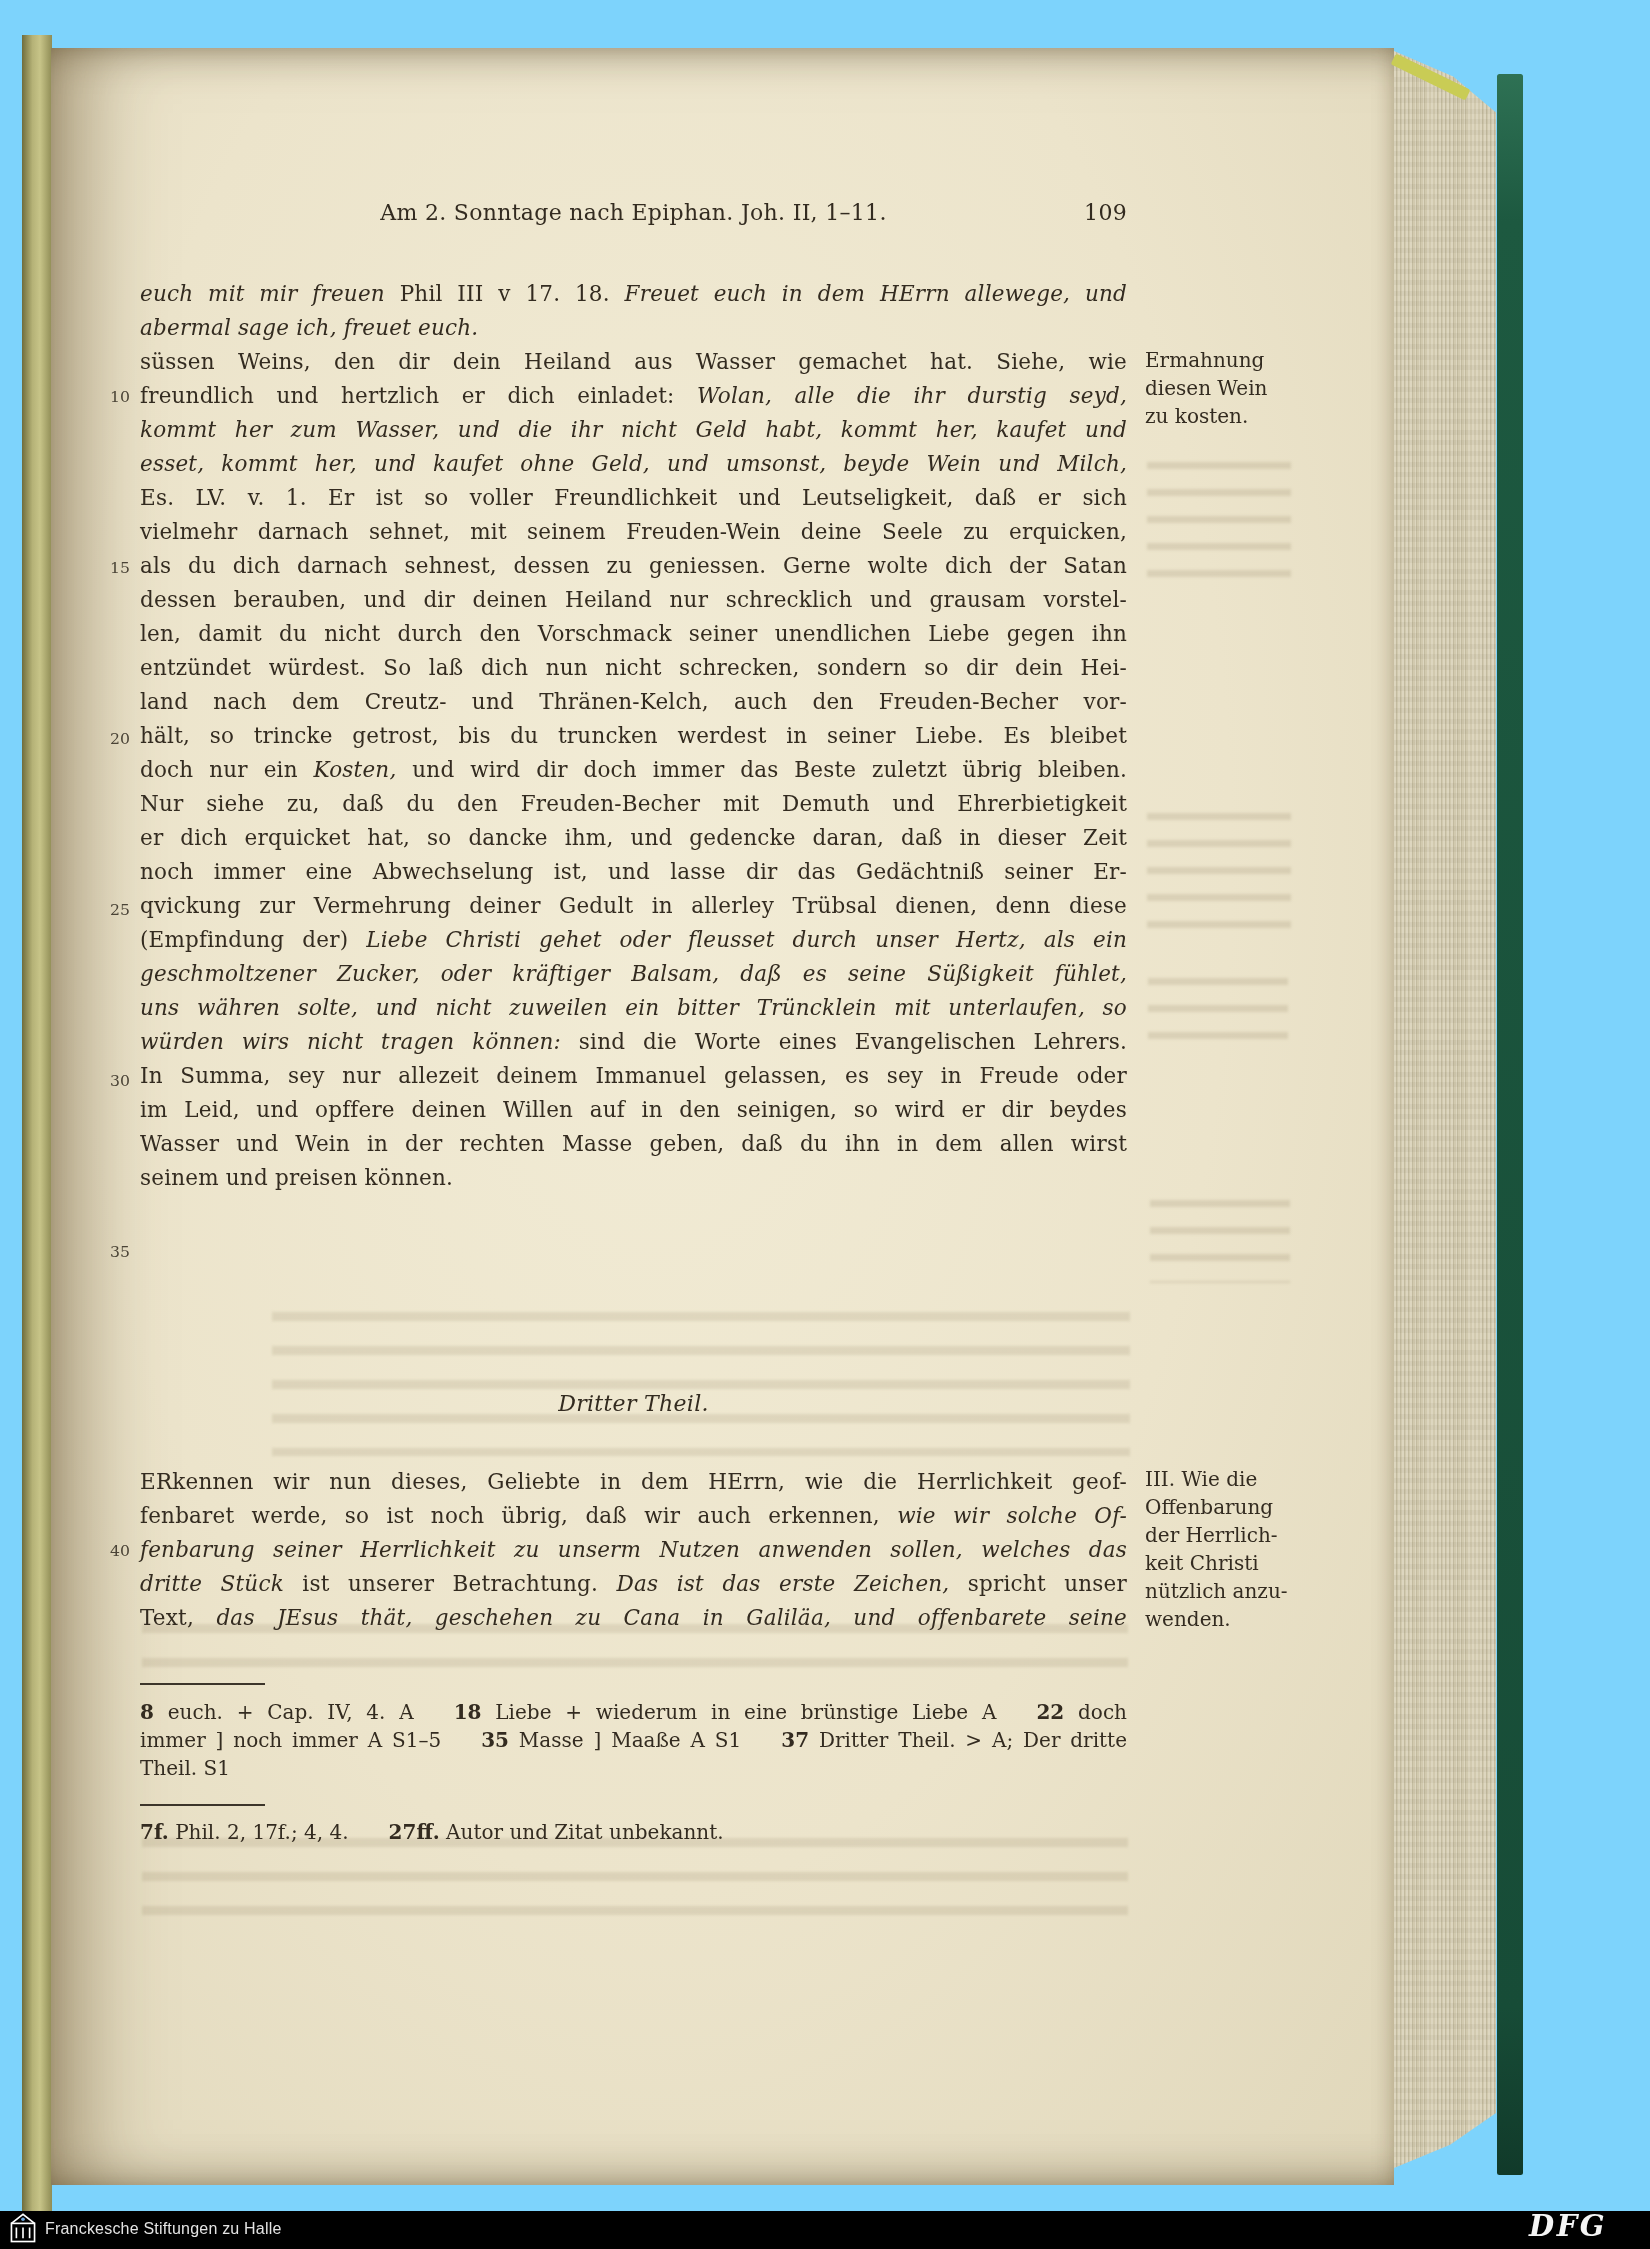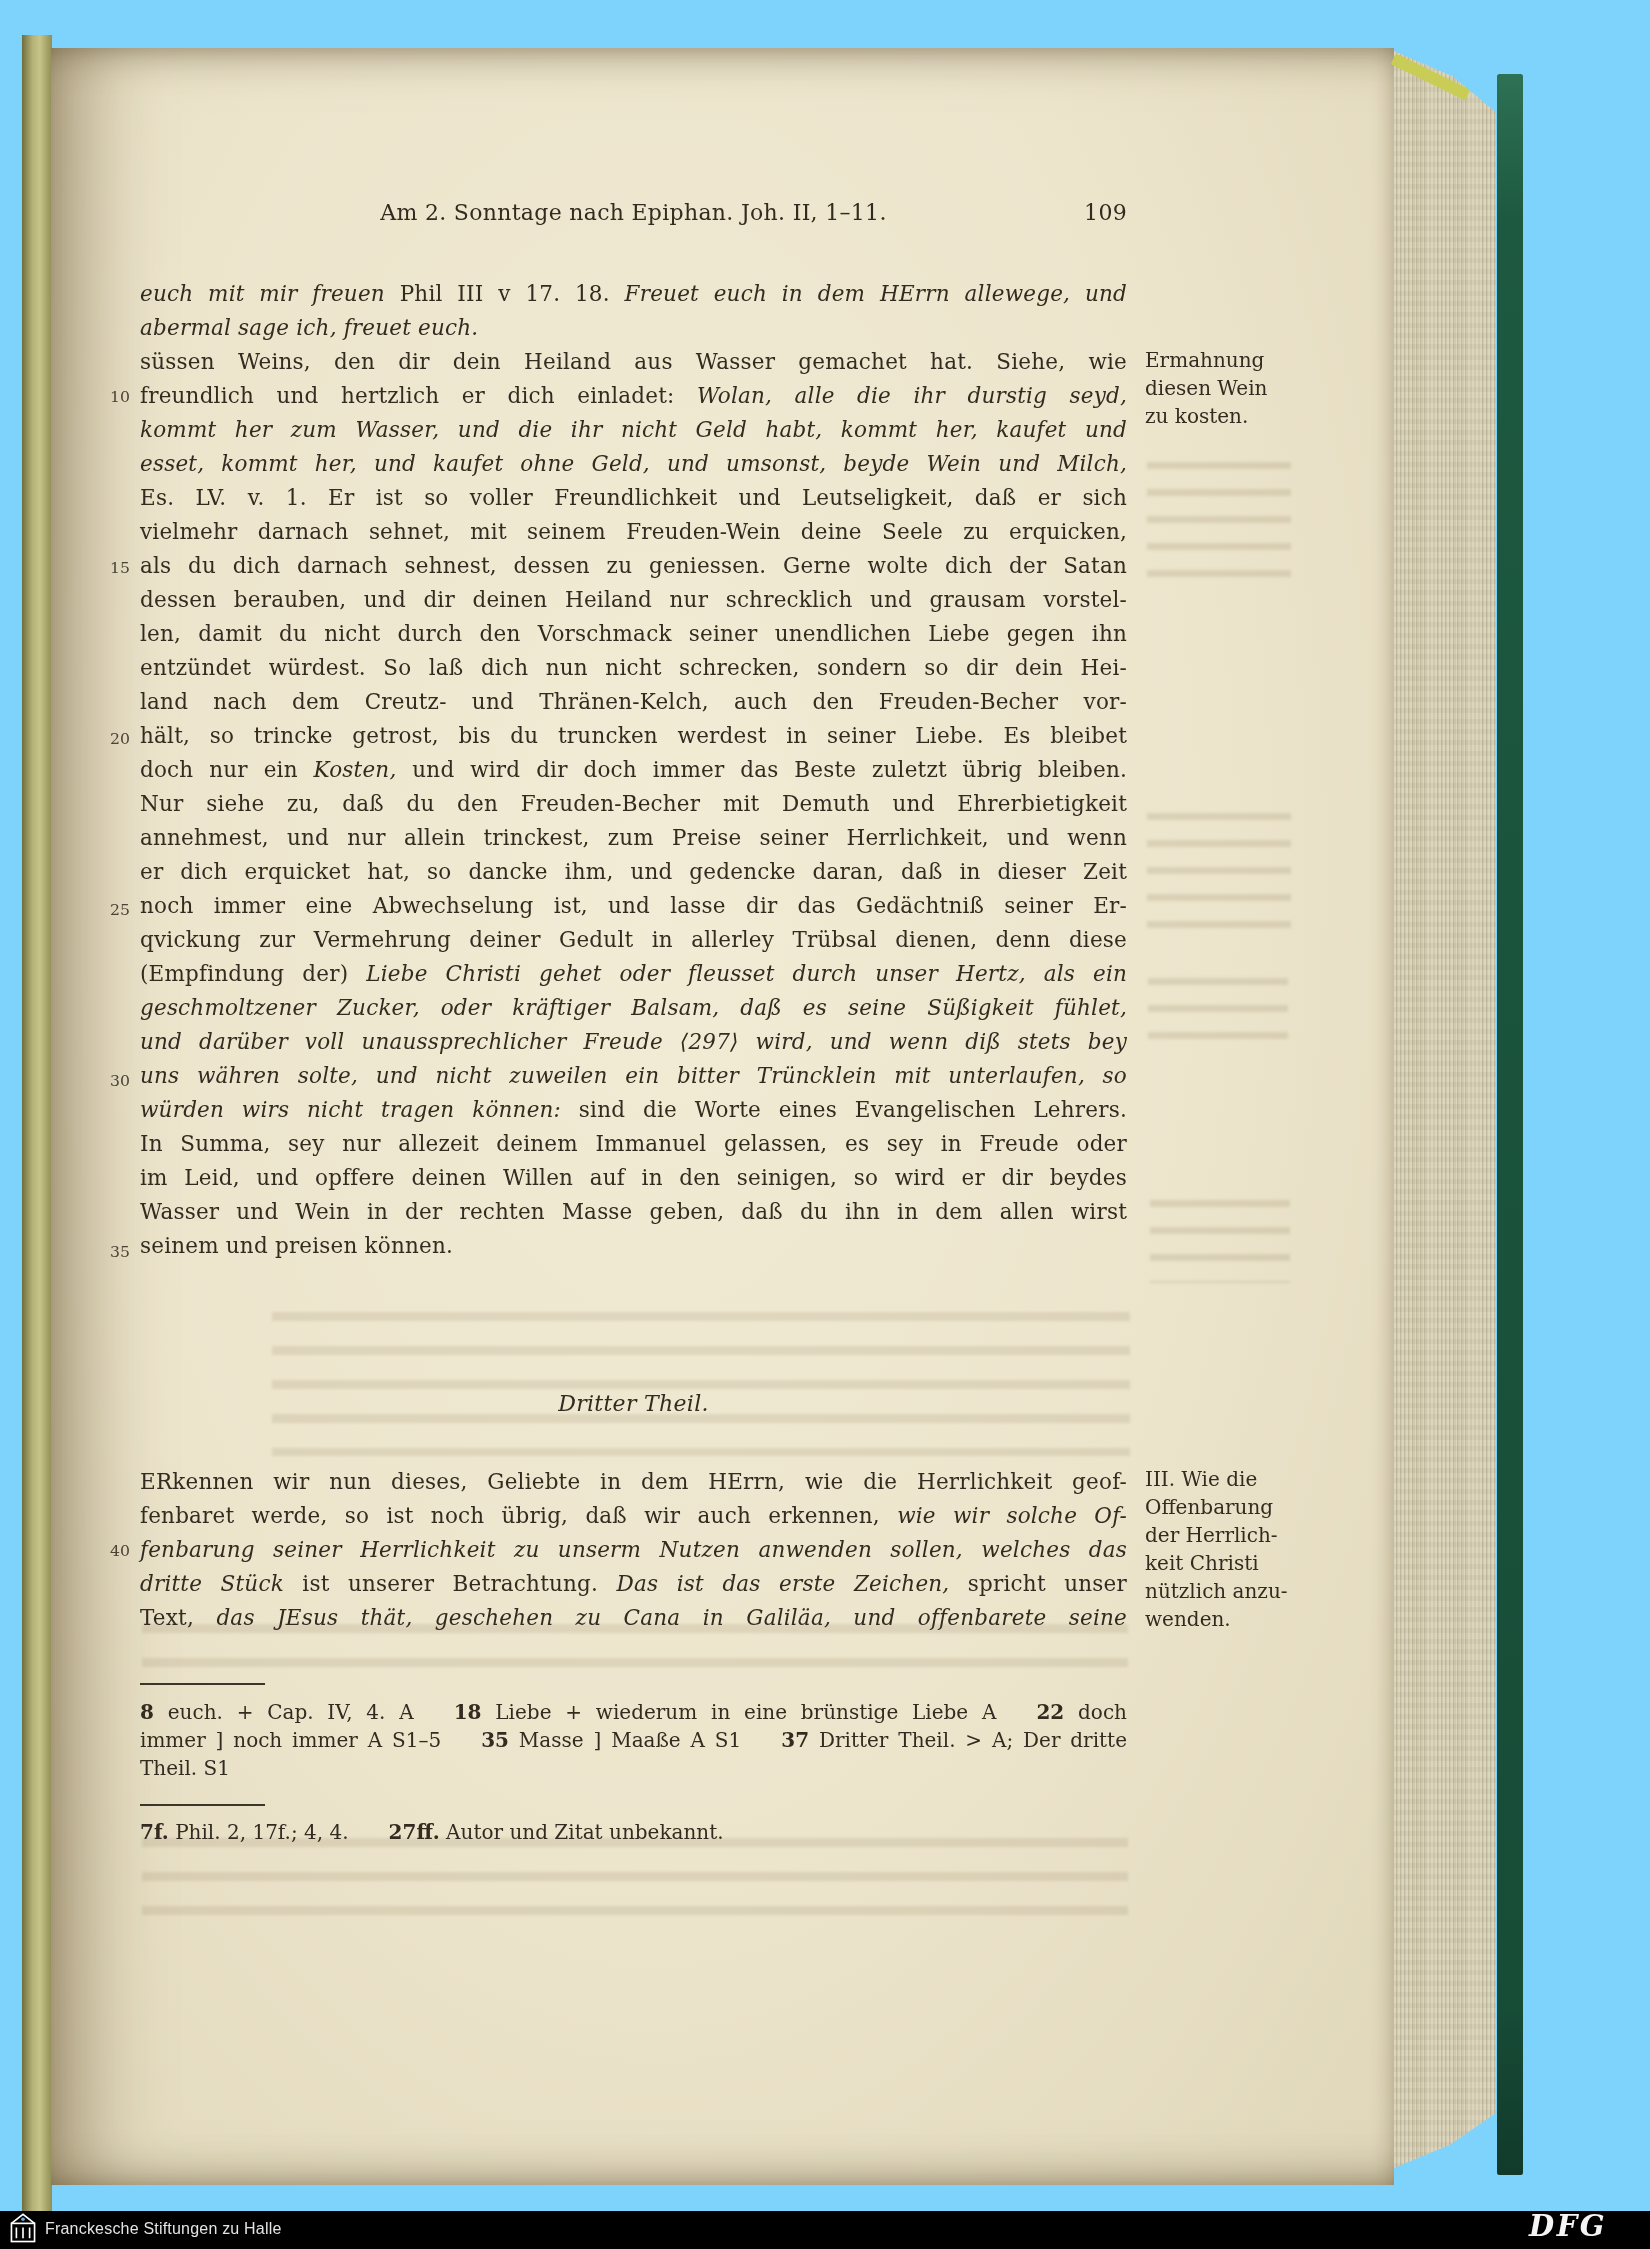--- a/index.html
+++ b/index.html
@@ -122,27 +122,25 @@
       <div class="text-line">Es. LV. v. 1. Er ist so voller Freundlichkeit und Leutseligkeit, daß er sich</div>
       <div class="text-line">vielmehr darnach sehnet, mit seinem Freuden-Wein deine Seele zu erquicken,</div>
       <div class="text-line">als du dich darnach sehnest, dessen zu geniessen. Gerne wolte dich der Satan</div>
       <div class="text-line">dessen berauben, und dir deinen Heiland nur schrecklich und grausam vorstel-</div>
       <div class="text-line">len, damit du nicht durch den Vorschmack seiner unendlichen Liebe gegen ihn</div>
       <div class="text-line">entzündet würdest. So laß dich nun nicht schrecken, sondern so dir dein Hei-</div>
       <div class="text-line">land nach dem Creutz- und Thränen-Kelch, auch den Freuden-Becher vor-</div>
       <div class="text-line">hält, so trincke getrost, bis du truncken werdest in seiner Liebe. Es bleibet</div>
       <div class="text-line">doch nur ein <i>Kosten,</i> und wird dir doch immer das Beste zuletzt übrig bleiben.</div>
       <div class="text-line">Nur siehe zu, daß du den Freuden-Becher mit Demuth und Ehrerbietigkeit</div>
-      <div class="text-line">annehmest, und nur allein trinckest, zum Preise seiner Herrlichkeit, und wenn</div>
       <div class="text-line">er dich erquicket hat, so dancke ihm, und gedencke daran, daß in dieser Zeit</div>
       <div class="text-line">noch immer eine Abwechselung ist, und lasse dir das Gedächtniß seiner Er-</div>
       <div class="text-line">qvickung zur Vermehrung deiner Gedult in allerley Trübsal dienen, denn diese</div>
       <div class="text-line">(Empfindung der) <i>Liebe Christi gehet oder fleusset durch unser Hertz, als ein</i></div>
       <div class="text-line"><i>geschmoltzener Zucker, oder kräftiger Balsam, daß es seine Süßigkeit fühlet,</i></div>
-      <div class="text-line"><i>und darüber voll unaussprechlicher Freude ⟨297⟩ wird, und wenn diß stets bey</i></div>
       <div class="text-line"><i>uns währen solte, und nicht zuweilen ein bitter Trüncklein mit unterlaufen, so</i></div>
       <div class="text-line"><i>würden wirs nicht tragen können:</i> sind die Worte eines Evangelischen Lehrers.</div>
       <div class="text-line">In Summa, sey nur allezeit deinem Immanuel gelassen, es sey in Freude oder</div>
       <div class="text-line">im Leid, und opffere deinen Willen auf in den seinigen, so wird er dir beydes</div>
       <div class="text-line">Wasser und Wein in der rechten Masse geben, daß du ihn in dem allen wirst</div>
       <div class="text-line no-just">seinem und preisen können.</div>
     </div>
 
   <div class="heading">Dritter Theil.</div>
 

